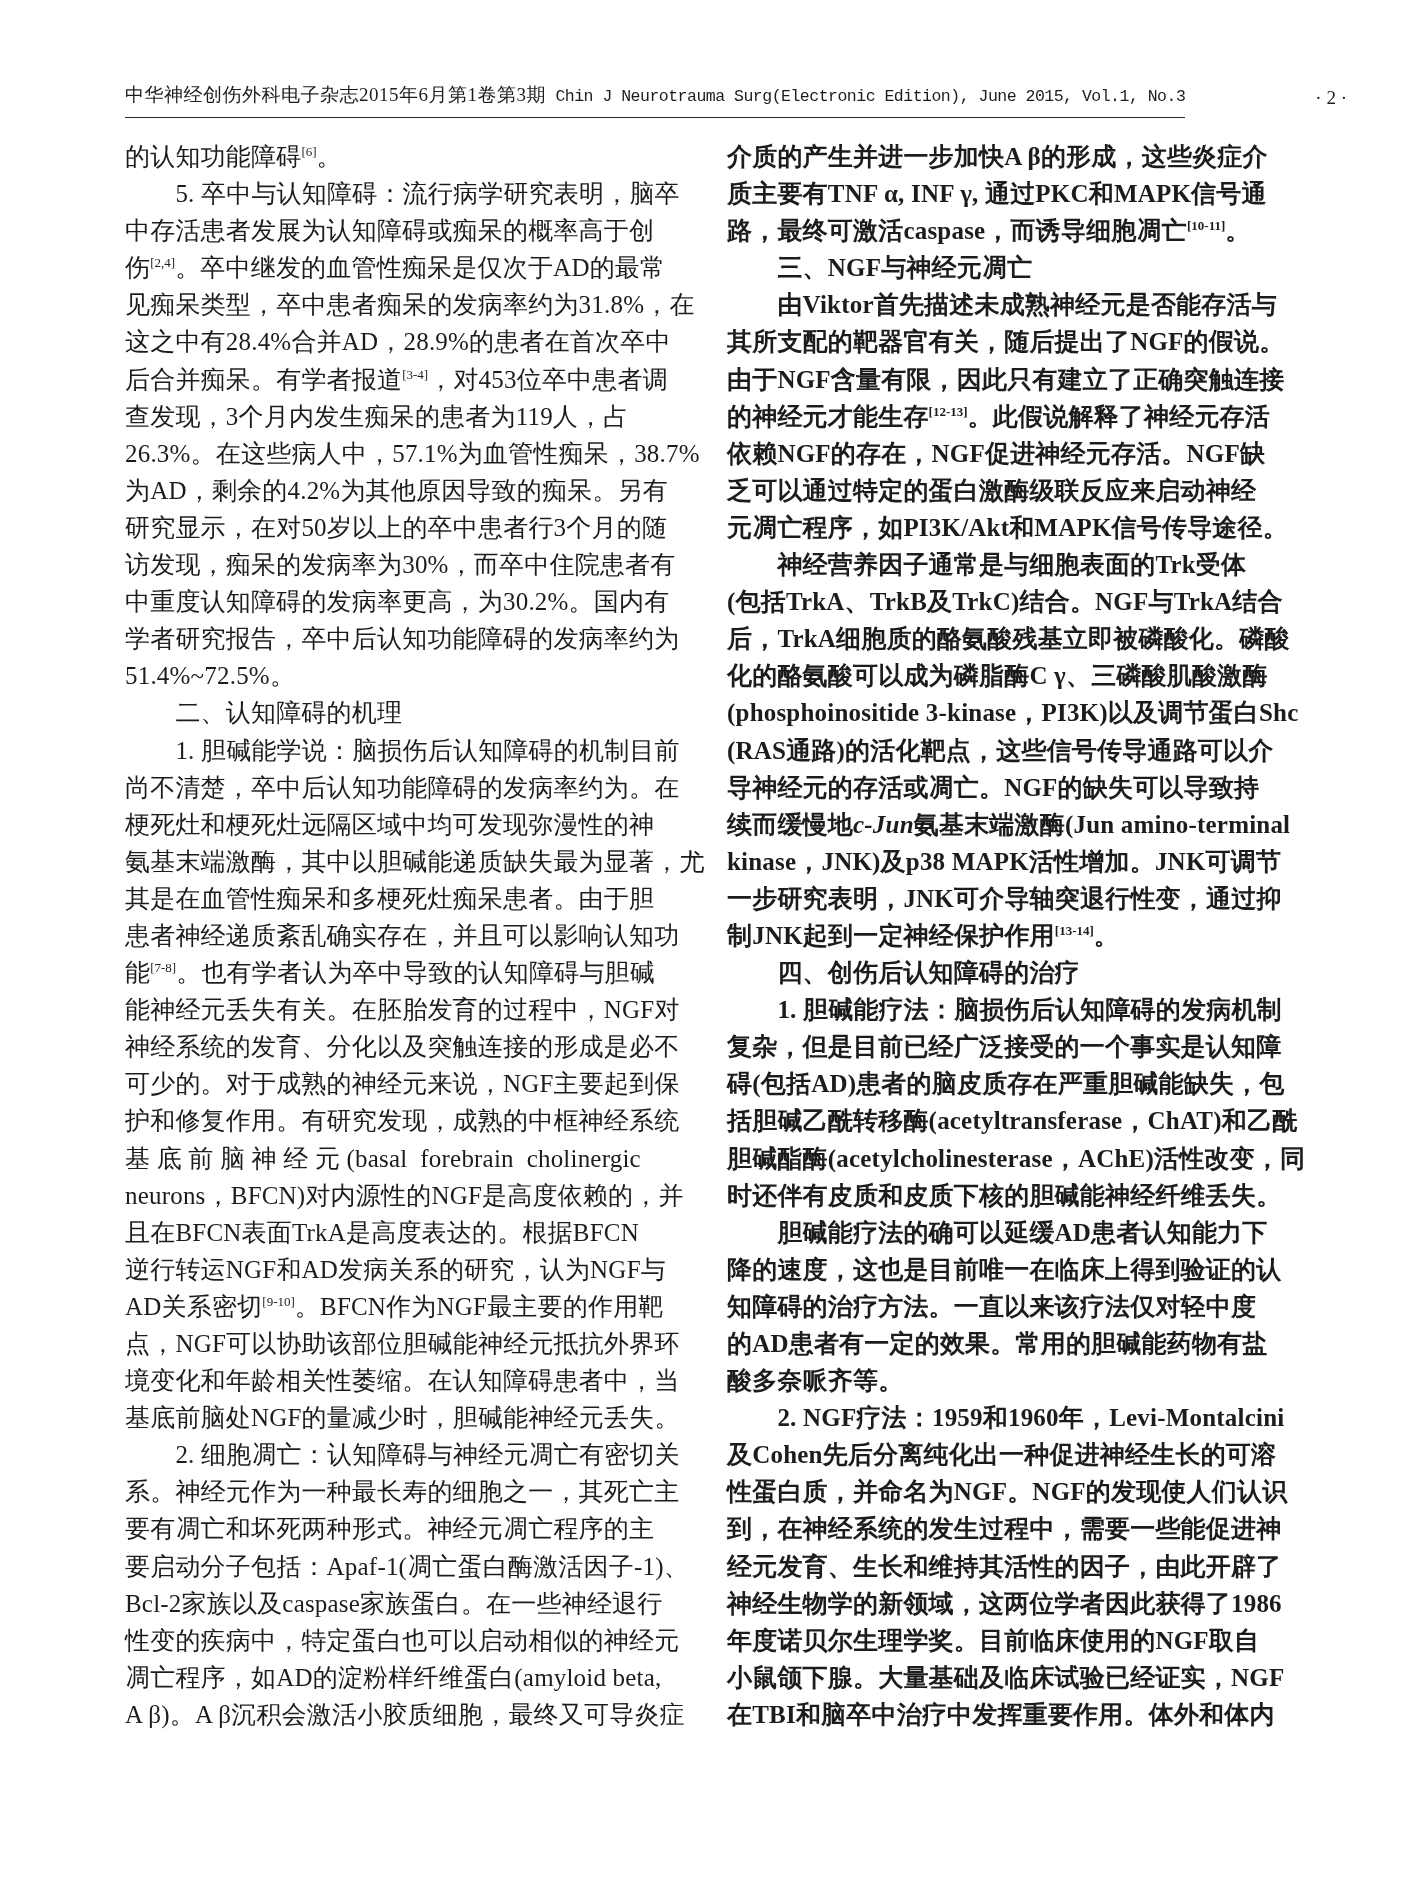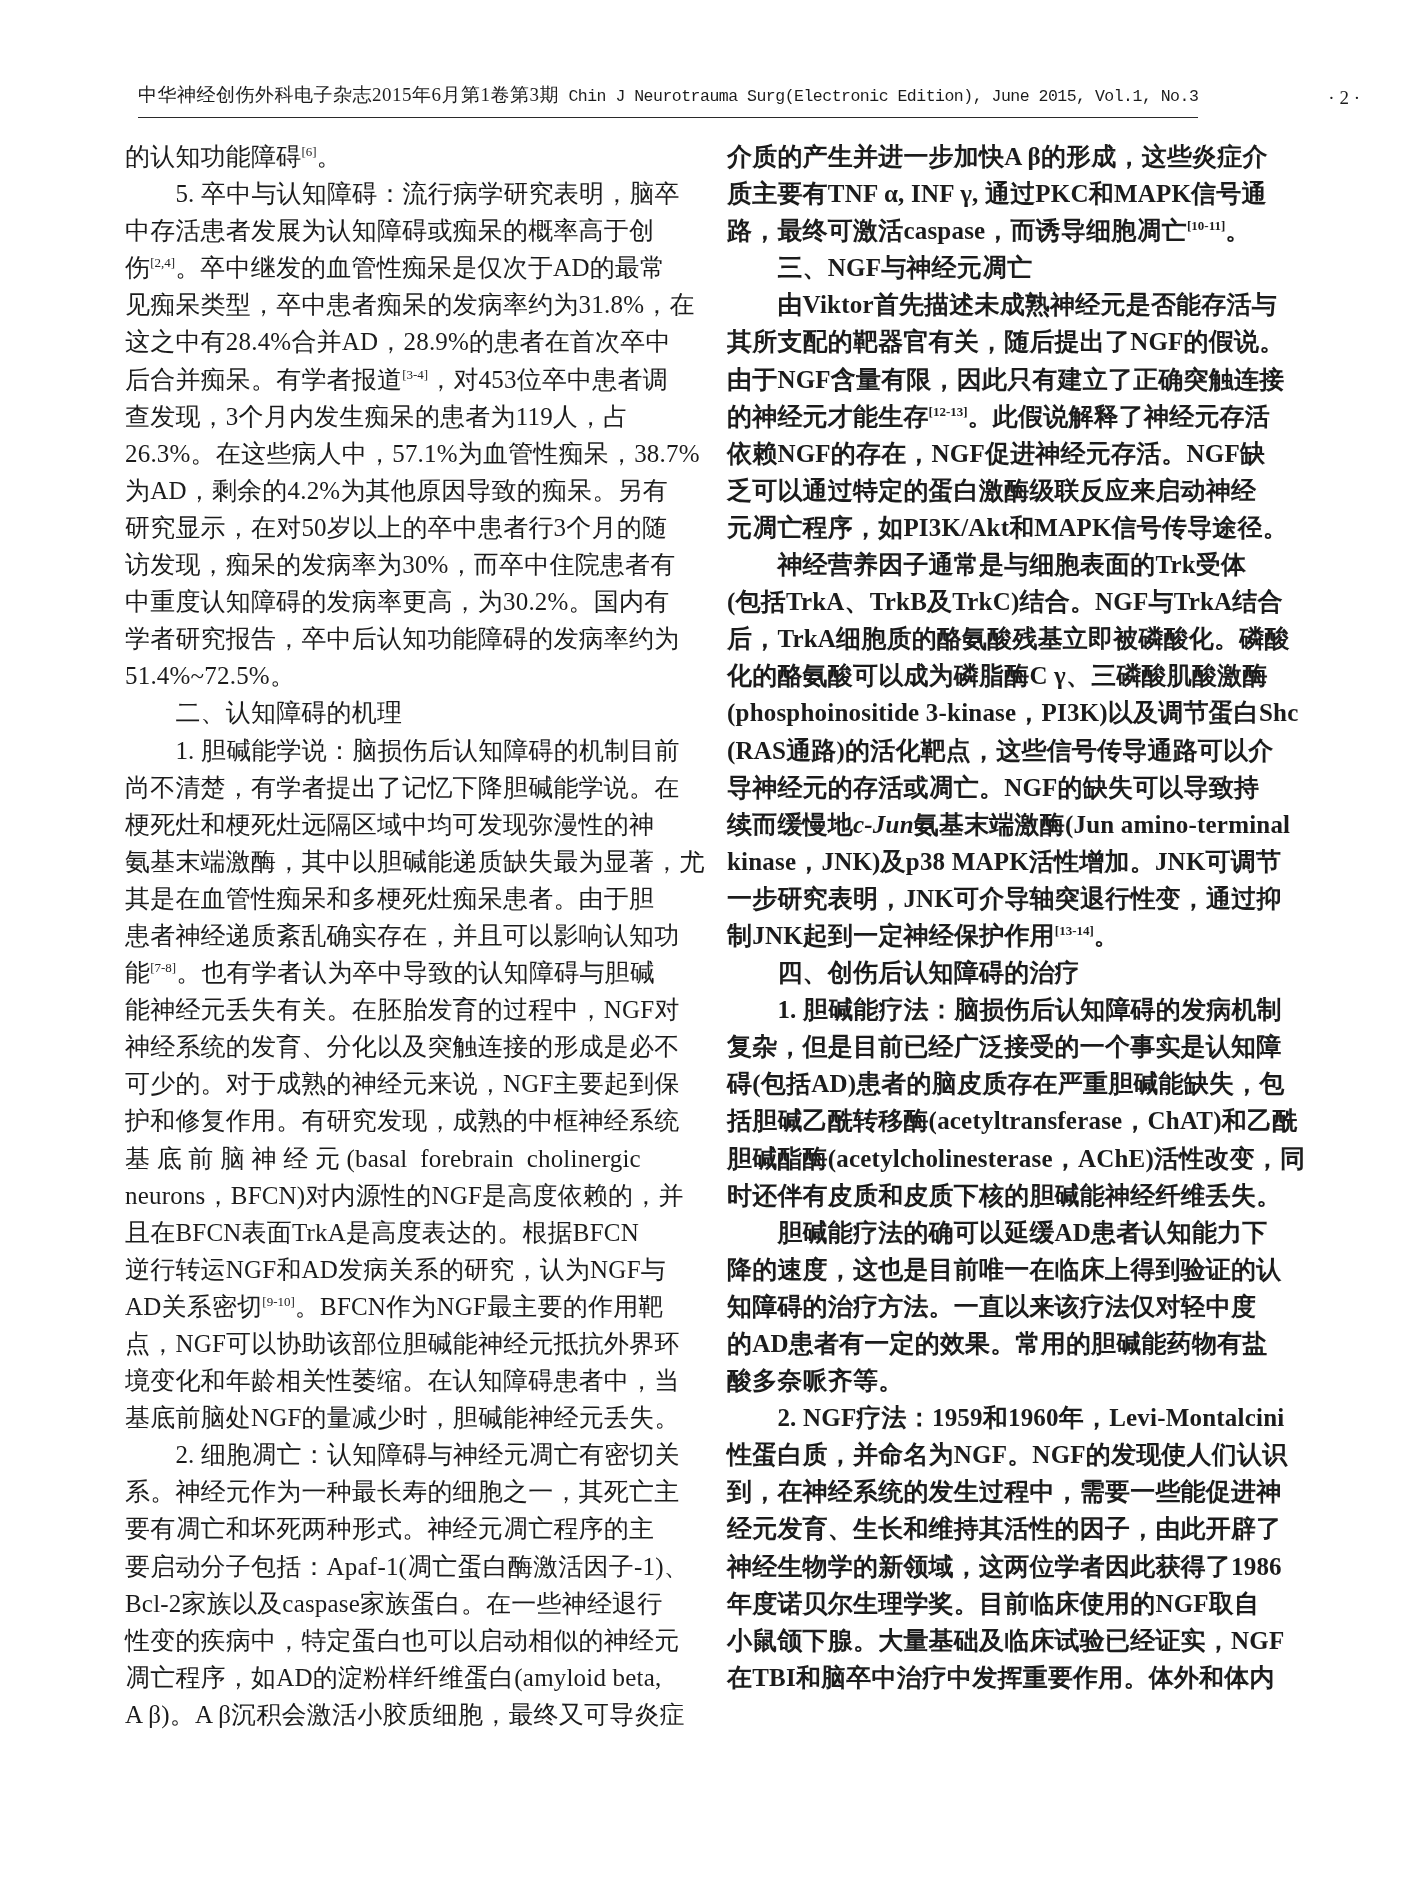--- a/index.html
+++ b/index.html
@@ -16,21 +16,20 @@
     color: #1c1c1c;
   }
   .page-header {
     position: absolute;
     top: 82px;
     left: 125px;
     width: 1222px;
     display: flex;
     justify-content: space-between;
     align-items: flex-end;
-    margin-left: 13px;
   }
   .journal-title {
     border-bottom: 1.5px solid #2a2a2a;
     padding-bottom: 9px;
     white-space: nowrap;
   }
   .journal-cn {
     font-size: 19px;
     letter-spacing: 0.5px;
   }
@@ -93,21 +92,21 @@
       <div class="line">查发现，3个月内发生痴呆的患者为119人，占</div>
       <div class="line">26.3%。在这些病人中，57.1%为血管性痴呆，38.7%</div>
       <div class="line">为AD，剩余的4.2%为其他原因导致的痴呆。另有</div>
       <div class="line">研究显示，在对50岁以上的卒中患者行3个月的随</div>
       <div class="line">访发现，痴呆的发病率为30%，而卒中住院患者有</div>
       <div class="line">中重度认知障碍的发病率更高，为30.2%。国内有</div>
       <div class="line">学者研究报告，卒中后认知功能障碍的发病率约为</div>
       <div class="line">51.4%~72.5%。</div>
       <div class="line">　　二、认知障碍的机理</div>
       <div class="line">　　1. 胆碱能学说：脑损伤后认知障碍的机制目前</div>
-      <div class="line">尚不清楚，有学者提出了记忆下降胆碱能学说。在</div>
+      <div class="line">尚不清楚，卒中后认知功能障碍的发病率约为。在</div>
       <div class="line">梗死灶和梗死灶远隔区域中均可发现弥漫性的神</div>
       <div class="line">氨基末端激酶，其中以胆碱能递质缺失最为显著，尤</div>
       <div class="line">其是在血管性痴呆和多梗死灶痴呆患者。由于胆</div>
       <div class="line">患者神经递质紊乱确实存在，并且可以影响认知功</div>
       <div class="line">能<sup>[7-8]</sup>。也有学者认为卒中导致的认知障碍与胆碱</div>
       <div class="line">能神经元丢失有关。在胚胎发育的过程中，NGF对</div>
       <div class="line">神经系统的发育、分化以及突触连接的形成是必不</div>
       <div class="line">可少的。对于成熟的神经元来说，NGF主要起到保</div>
       <div class="line">护和修复作用。有研究发现，成熟的中框神经系统</div>
       <div class="line">基 底 前 脑 神 经 元 (basal  forebrain  cholinergic</div>
@@ -156,20 +155,21 @@
       <div class="line">碍(包括AD)患者的脑皮质存在严重胆碱能缺失，包</div>
       <div class="line">括胆碱乙酰转移酶(acetyltransferase，ChAT)和乙酰</div>
       <div class="line">胆碱酯酶(acetylcholinesterase，AChE)活性改变，同</div>
       <div class="line">时还伴有皮质和皮质下核的胆碱能神经纤维丢失。</div>
       <div class="line">　　胆碱能疗法的确可以延缓AD患者认知能力下</div>
       <div class="line">降的速度，这也是目前唯一在临床上得到验证的认</div>
       <div class="line">知障碍的治疗方法。一直以来该疗法仅对轻中度</div>
       <div class="line">的AD患者有一定的效果。常用的胆碱能药物有盐</div>
       <div class="line">酸多奈哌齐等。</div>
       <div class="line">　　2. NGF疗法：1959和1960年，Levi-Montalcini</div>
+      <div class="line">及Cohen先后分离纯化出一种促进神经生长的可溶</div>
       <div class="line">性蛋白质，并命名为NGF。NGF的发现使人们认识</div>
       <div class="line">到，在神经系统的发生过程中，需要一些能促进神</div>
       <div class="line">经元发育、生长和维持其活性的因子，由此开辟了</div>
       <div class="line">神经生物学的新领域，这两位学者因此获得了1986</div>
       <div class="line">年度诺贝尔生理学奖。目前临床使用的NGF取自</div>
       <div class="line">小鼠颌下腺。大量基础及临床试验已经证实，NGF</div>
       <div class="line">在TBI和脑卒中治疗中发挥重要作用。体外和体内</div>
     </div>
 </div>
 

